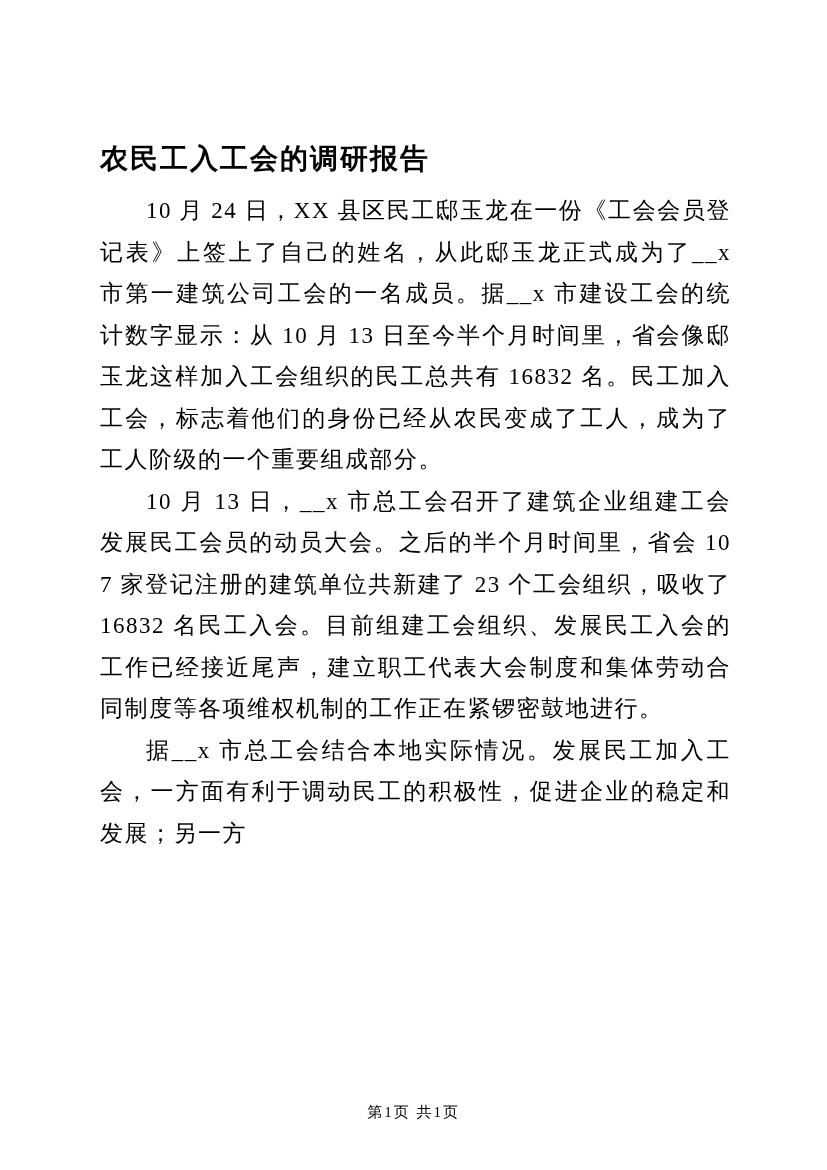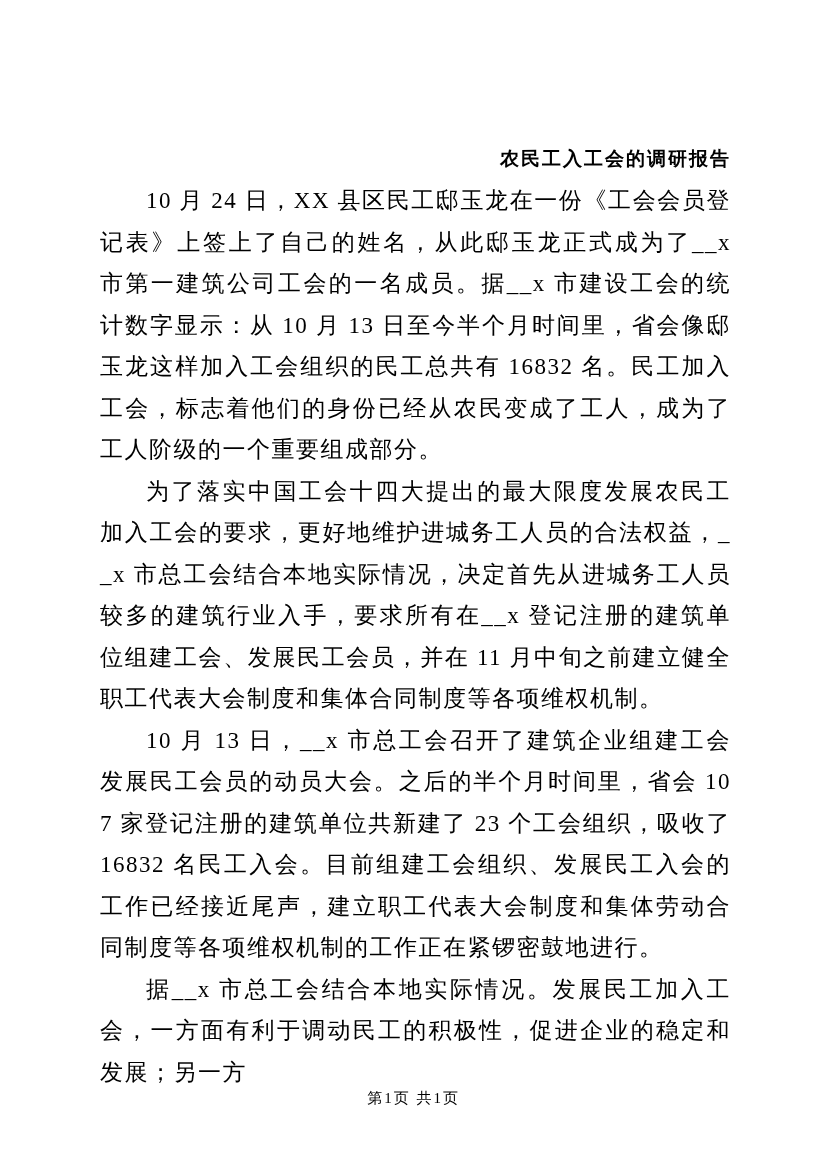--- a/index.html
+++ b/index.html
@@ -11,53 +11,52 @@
     position: relative;
     width: 827px;
     height: 1170px;
     background: #ffffff;
     color: #000000;
     padding: 142px 96px 0 100px;
     overflow: hidden;
     margin: 0 auto;
   }
   .doc-title {
-    text-align: right;
-    font-size: 19px;
+    text-align: left;
+    font-size: 28px;
     font-weight: bold;
     letter-spacing: 2px;
     line-height: 34px;
-    margin-bottom: 4px;
+    margin-bottom: 14px;
   }
   .doc-body p {
     font-size: 23px;
     line-height: 41.5px;
     letter-spacing: 1.5px;
     text-align: justify;
     text-indent: 2em;
     word-break: break-all;
   }
   .page-footer {
     position: absolute;
     left: 0;
-    bottom: 62px;
+    bottom: 48px;
     width: 100%;
     text-align: center;
     font-size: 15px;
     letter-spacing: 2px;
     color: #000000;
   }
 </style>
 </head>
 <body>
 
 <div class="page">
   <h1 class="doc-title">农民工入工会的调研报告</h1>
 
   <div class="doc-body">
     <p>10 月 24 日，XX 县区民工邸玉龙在一份《工会会员登记表》上签上了自己的姓名，从此邸玉龙正式成为了__x 市第一建筑公司工会的一名成员。据__x 市建设工会的统计数字显示：从 10 月 13 日至今半个月时间里，省会像邸玉龙这样加入工会组织的民工总共有 16832 名。民工加入工会，标志着他们的身份已经从农民变成了工人，成为了工人阶级的一个重要组成部分。</p>
-    <p>为了落实中国工会十四大提出的最大限度发展农民工加入工会的要求，更好地维护进城务工人员的合法权益，__x 市总工会结合本地实际情况，决定首先从进城务工人员较多的建筑行业入手，要求所有在__x 登记注册的建筑单位组建工会、发展民工会员，并在 11 月中旬之前建立健全职工代表大会制度和集体合同制度等各项维权机制。</p>
     <p>10 月 13 日，__x 市总工会召开了建筑企业组建工会发展民工会员的动员大会。之后的半个月时间里，省会 107 家登记注册的建筑单位共新建了 23 个工会组织，吸收了 16832 名民工入会。目前组建工会组织、发展民工入会的工作已经接近尾声，建立职工代表大会制度和集体劳动合同制度等各项维权机制的工作正在紧锣密鼓地进行。</p>
     <p>据__x 市总工会结合本地实际情况。发展民工加入工会，一方面有利于调动民工的积极性，促进企业的稳定和发展；另一方</p>
   </div>
 
   <div class="page-footer">第1页 共1页</div>
 </div>
 
 </body></html>

